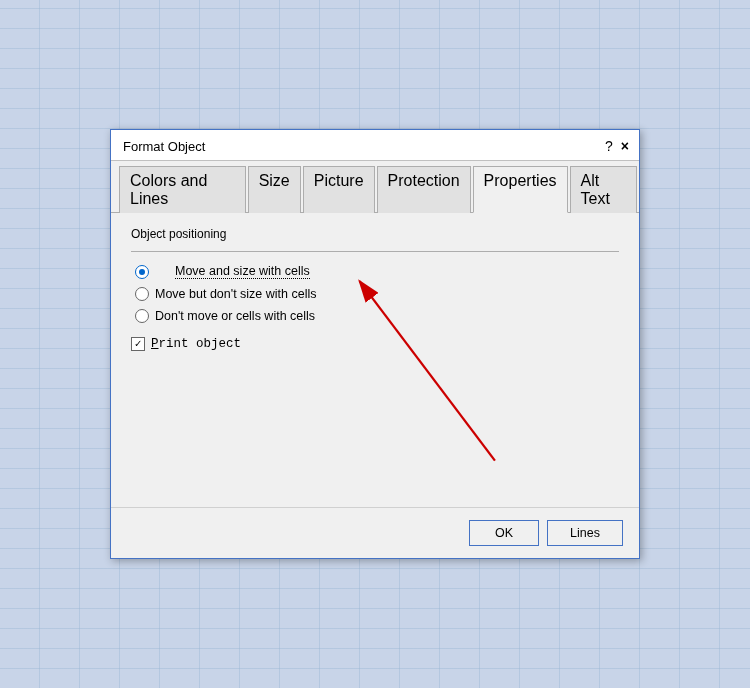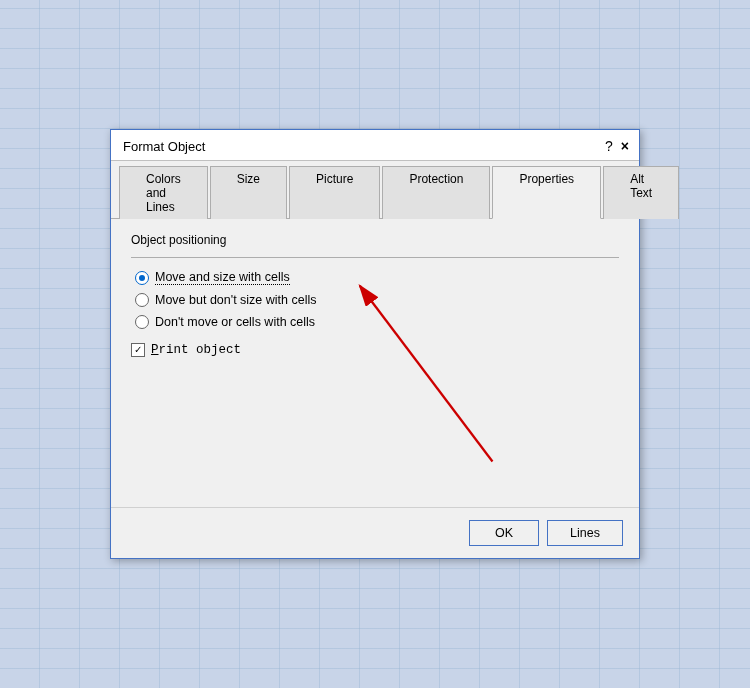--- a/index.html
+++ b/index.html
@@ -65,22 +65,22 @@
     .tabs {
       display: flex;
       background: #f0f0f0;
       border-bottom: 1px solid #adadad;
       padding: 0 0 0 8px;
       padding-top: 4px;
       gap: 0;
     }
 
     .tab {
-      padding: 5px 26px;
-      font-size: 12px;
+      padding: 5px 10px;
+      font-size: 16px;
       color: #000;
       cursor: pointer;
       border: 1px solid #adadad;
       border-bottom: none;
       background: #e1e1e1;
       margin-right: 2px;
       position: relative;
       top: 1px;
     }
 
@@ -144,20 +144,21 @@
     .radio-circle.checked::after {
       content: '';
       width: 6px;
       height: 6px;
       border-radius: 50%;
       background: #0066cc;
     }
 
     .radio-label-dotted {
       border-bottom: 1px dotted #000;
+      margin-left: 20px;
     }
 
     .checkbox-group {
       margin-top: 14px;
       display: flex;
       align-items: center;
       gap: 6px;
       font-size: 12.5px;
       color: #000;
       cursor: pointer;

